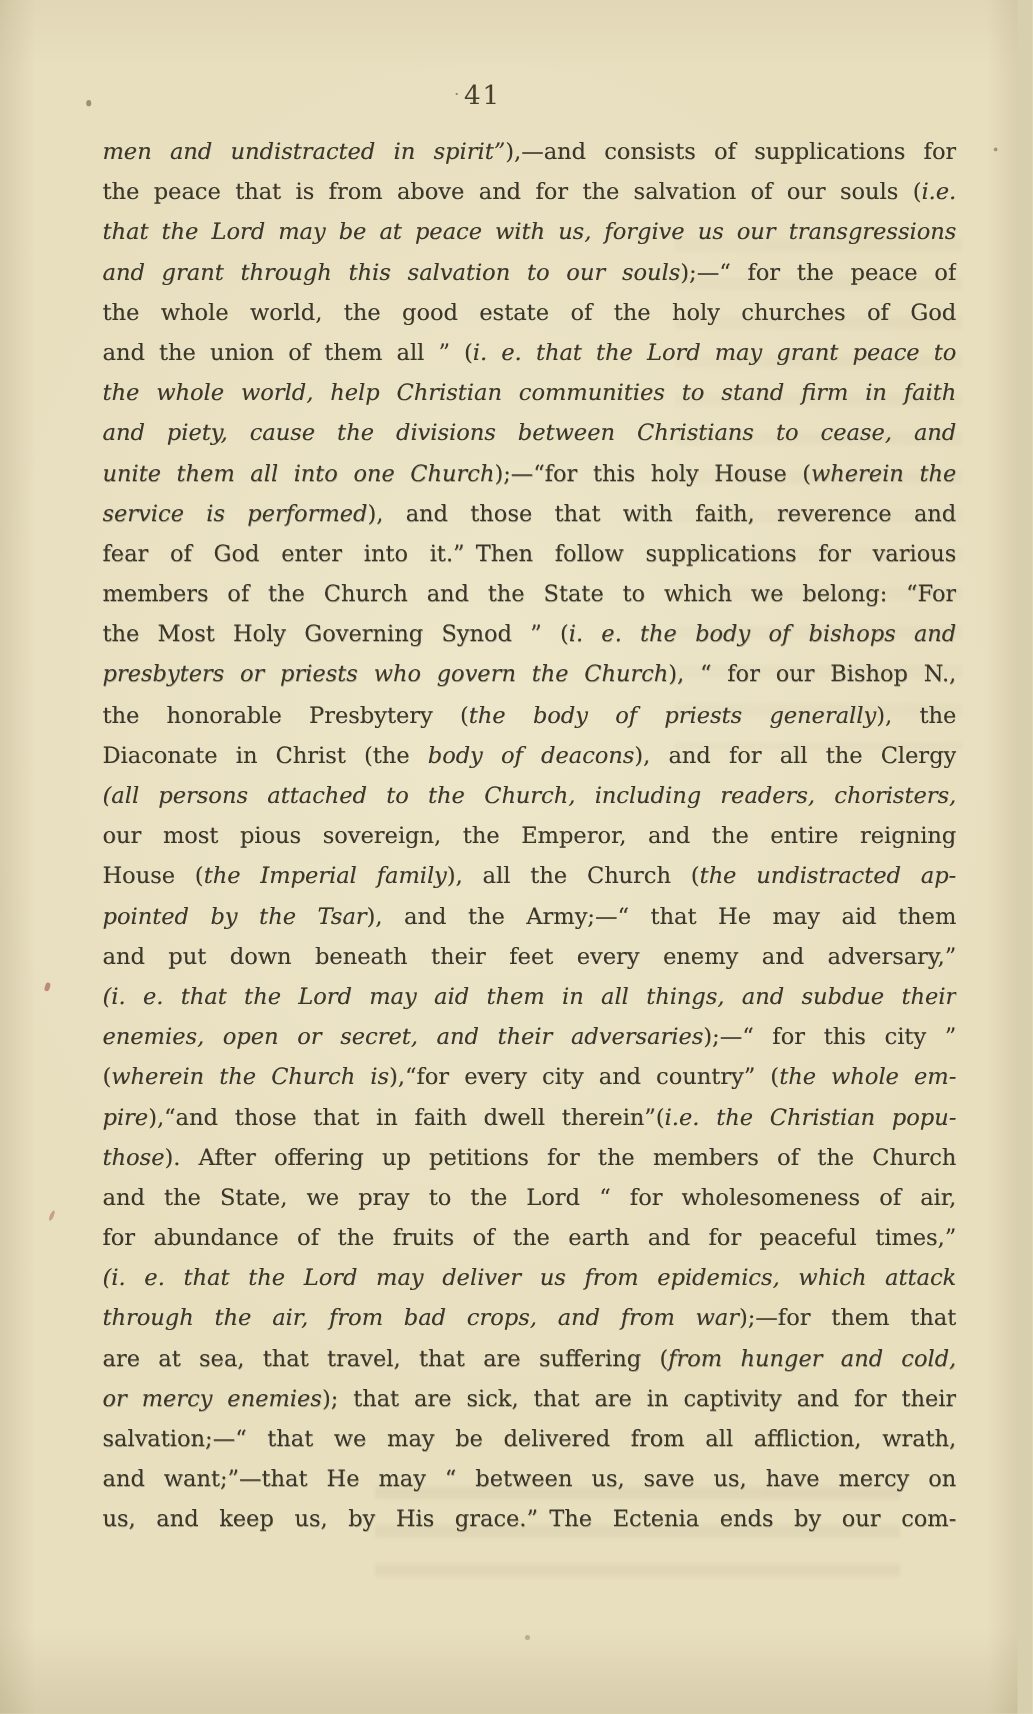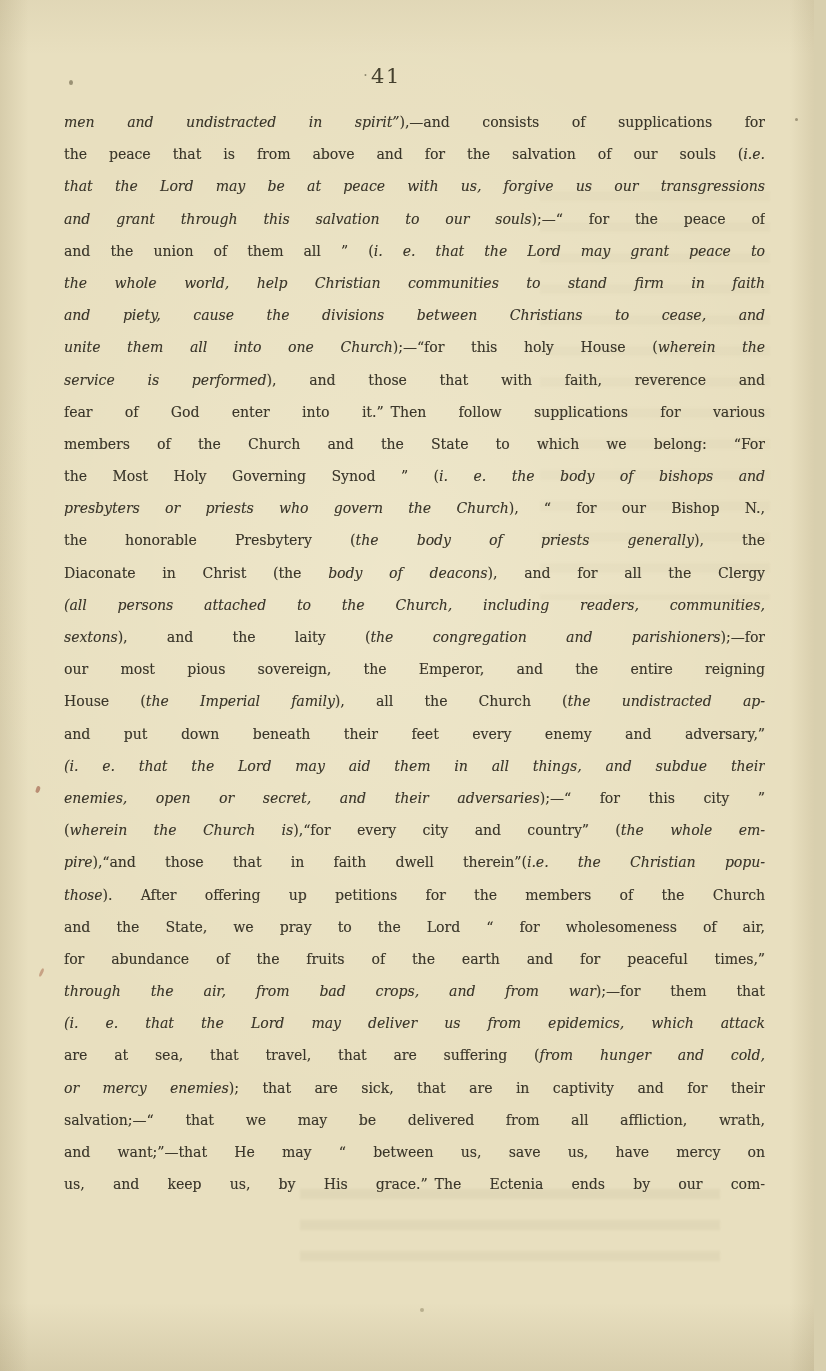--- a/index.html
+++ b/index.html
@@ -35,27 +35,28 @@
     margin-right: 2px;
     vertical-align: 3px;
   }
   .textblock {
     position: absolute;
     left: 64px; top: 106px; width: 701px;
     color: #3a362a;
     text-shadow: 0.3px 0.3px 0.4px rgba(58,53,40,0.35);
   }
   .line {
-    font-size: 14px;
+    font-size: 18px;
     line-height: 32.2px;
     height: 32.2px;
     text-align: justify;
     text-align-last: justify;
     overflow: hidden;
     white-space: normal;
+    margin-left: 18px;
   }
   .line .it { font-style: italic; }
   
   .bleed {
     position: absolute;
     opacity: 0.10;
     filter: blur(1.2px);
     background: repeating-linear-gradient(
       to bottom,
       rgba(96,84,48,0) 0px,
@@ -83,45 +84,46 @@
 </head>
 <body>
 
 <div class="page">
   <div class="pagenum">41</div>
   <div class="textblock">
       <div class="line"><span class="it">men and undistracted in spirit”</span><span>),—and consists of supplications for</span></div>
       <div class="line"><span>the peace that is from above and for the salvation of our souls (</span><span class="it">i.e.</span></div>
       <div class="line"><span class="it">that the Lord may be at peace with us, forgive us our transgressions</span></div>
       <div class="line"><span class="it">and grant through this salvation to our souls</span><span>);—“ for the peace of</span></div>
+      <div class="line"><span>the whole world, the good estate of the holy churches of God</span></div>
       <div class="line"><span>and the union of them all ” (</span><span class="it">i. e. that the Lord may grant peace to</span></div>
       <div class="line"><span class="it">the whole world, help Christian communities to stand firm in faith</span></div>
       <div class="line"><span class="it">and piety, cause the divisions between Christians to cease, and</span></div>
       <div class="line"><span class="it">unite them all into one Church</span><span>);—“for this holy House (</span><span class="it">wherein the</span></div>
       <div class="line"><span class="it">service is performed</span><span>), and those that with faith, reverence and</span></div>
       <div class="line"><span>fear of God enter into it.” Then follow supplications for various</span></div>
       <div class="line"><span>members of the Church and the State to which we belong: “For</span></div>
       <div class="line"><span>the Most Holy Governing Synod ” (</span><span class="it">i. e. the body of bishops and</span></div>
       <div class="line"><span class="it">presbyters or priests who govern the Church</span><span>), “ for our Bishop N.,</span></div>
       <div class="line"><span>the honorable Presbytery (</span><span class="it">the body of priests generally</span><span>), the</span></div>
       <div class="line"><span>Diaconate in Christ (the </span><span class="it">body of deacons</span><span>), and for all the Clergy</span></div>
-      <div class="line"><span class="it">(all persons attached to the Church, including readers, communities,</span></div>
-      <div class="line"><span class="it">sextons</span><span>), and the laity (</span><span class="it">the congregation and parishioners</span><span>);—for</span></div>
+      <div class="line"><span class="it">(all persons attached to the Church, including readers, choristers,</span></div>
       <div class="line"><span>our most pious sovereign, the Emperor, and the entire reigning</span></div>
       <div class="line"><span>House (</span><span class="it">the Imperial family</span><span>), all the Church (</span><span class="it">the undistracted ap-</span></div>
+      <div class="line"><span class="it">pointed by the Tsar</span><span>), and the Army;—“ that He may aid them</span></div>
       <div class="line"><span>and put down beneath their feet every enemy and adversary,”</span></div>
       <div class="line"><span class="it">(i. e. that the Lord may aid them in all things, and subdue their</span></div>
       <div class="line"><span class="it">enemies, open or secret, and their adversaries</span><span>);—“ for this city ”</span></div>
       <div class="line"><span>(</span><span class="it">wherein the Church is</span><span>),“for every city and country” (</span><span class="it">the whole em-</span></div>
       <div class="line"><span class="it">pire</span><span>),“and those that in faith dwell therein”(</span><span class="it">i.e. the Christian popu-</span></div>
       <div class="line"><span class="it">those</span><span>). After offering up petitions for the members of the Church</span></div>
       <div class="line"><span>and the State, we pray to the Lord “ for wholesomeness of air,</span></div>
       <div class="line"><span>for abundance of the fruits of the earth and for peaceful times,”</span></div>
+      <div class="line"><span class="it">(i. e. that the Lord may deliver us from epidemics, which attack</span></div>
       <div class="line"><span class="it">through the air, from bad crops, and from war</span><span>);—for them that</span></div>
-      <div class="line"><span class="it">(i. e. that the Lord may deliver us from epidemics, which attack</span></div>
       <div class="line"><span>are at sea, that travel, that are suffering (</span><span class="it">from hunger and cold,</span></div>
       <div class="line"><span class="it">or mercy enemies</span><span>); that are sick, that are in captivity and for their</span></div>
       <div class="line"><span>salvation;—“ that we may be delivered from all affliction, wrath,</span></div>
       <div class="line"><span>and want;”—that He may “ between us, save us, have mercy on</span></div>
       <div class="line"><span>us, and keep us, by His grace.” The Ectenia ends by our com-</span></div>
     </div>
   <div class="bleed bleed-a"></div>
   <div class="bleed bleed-b"></div>
   <div class="speck speck-1"></div>
   <div class="speck speck-2"></div>

